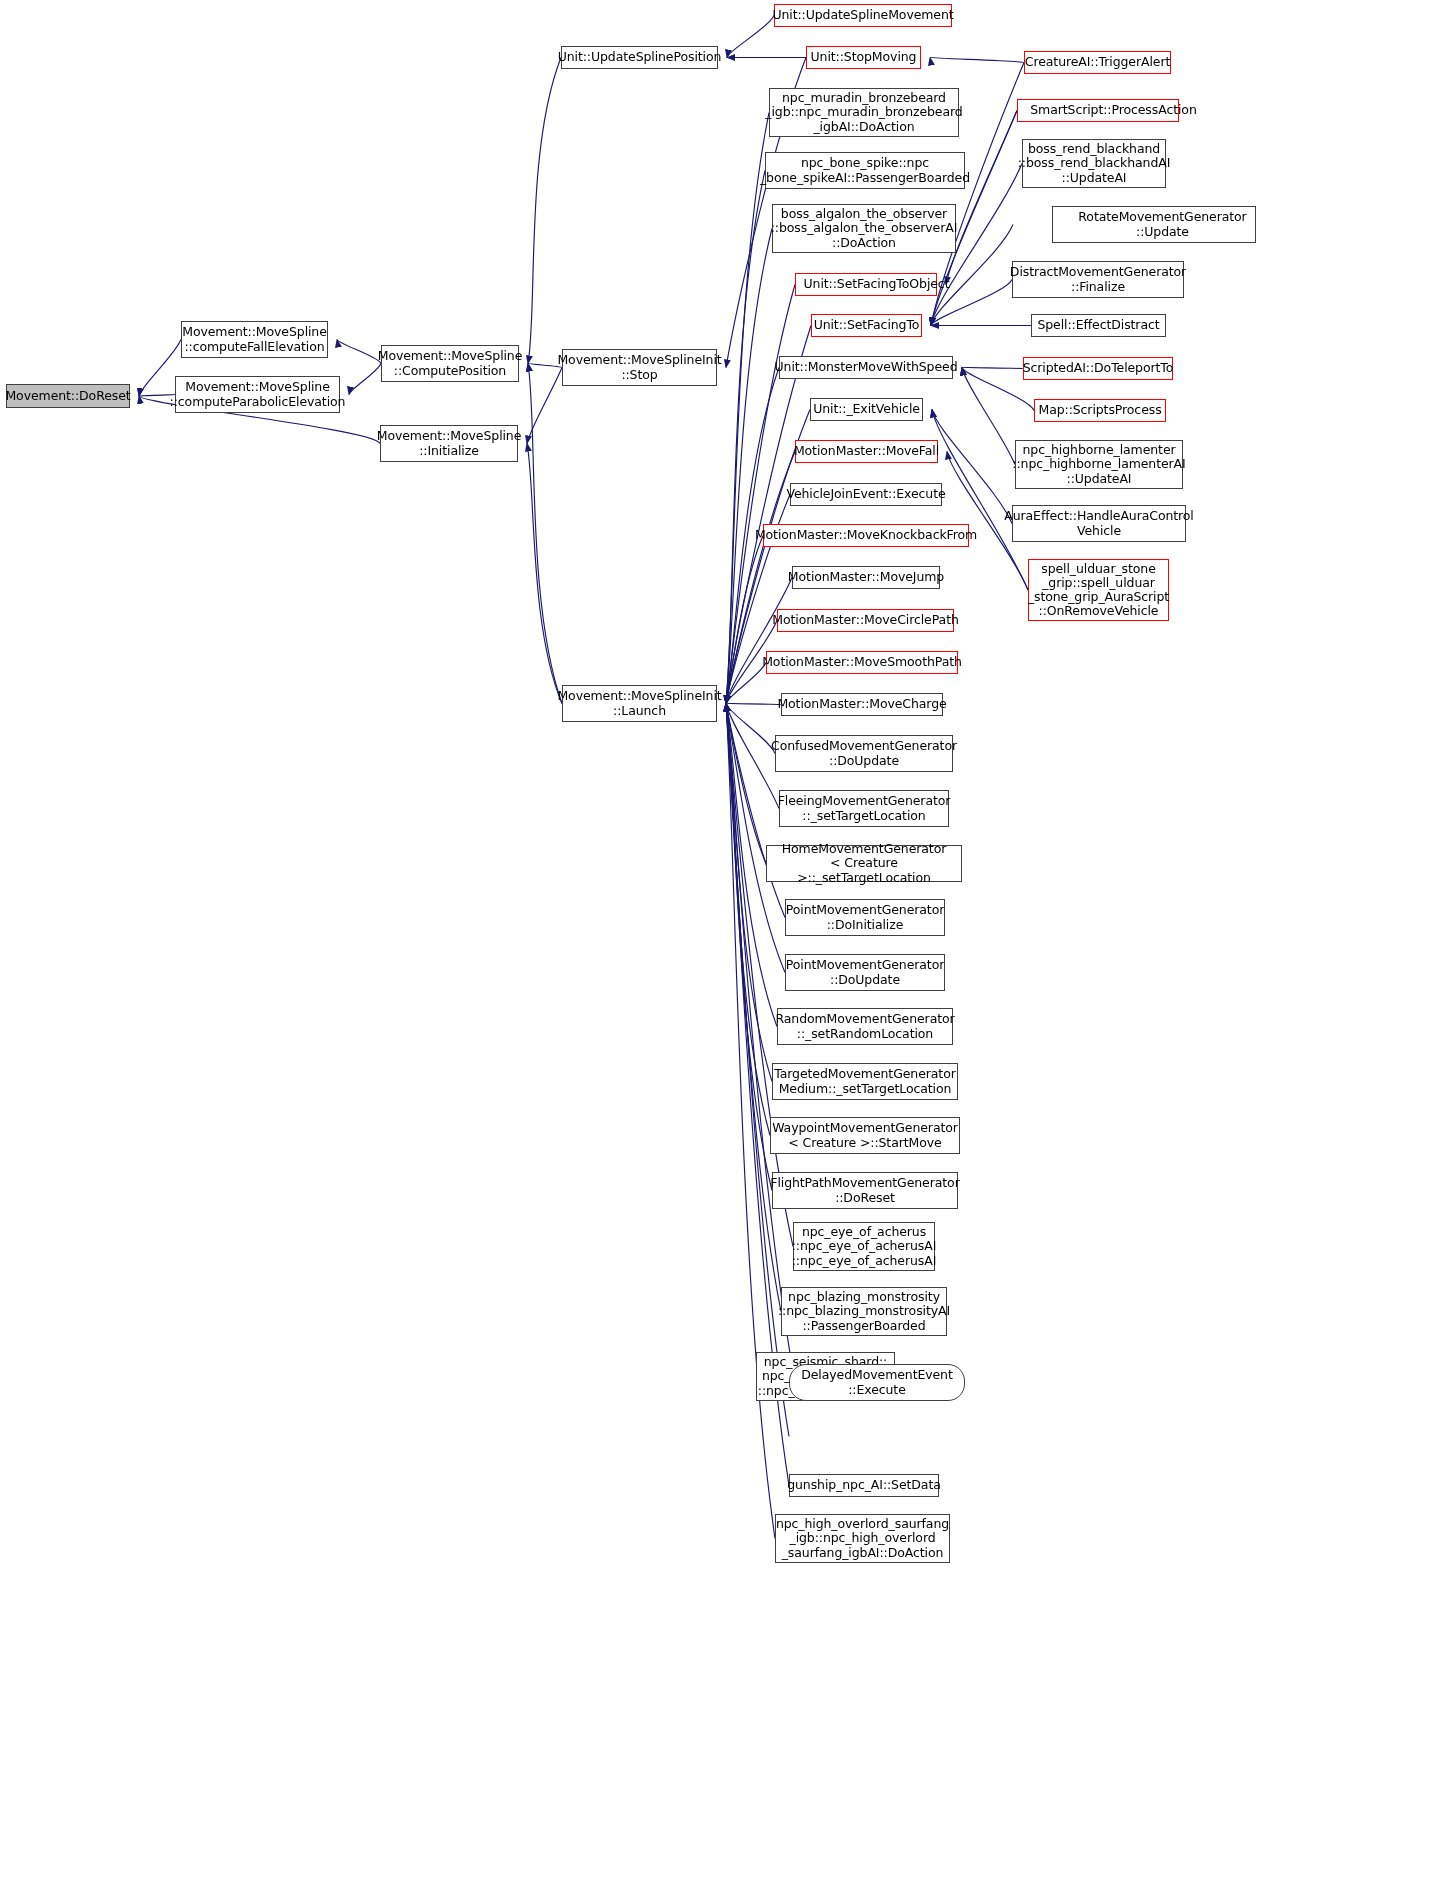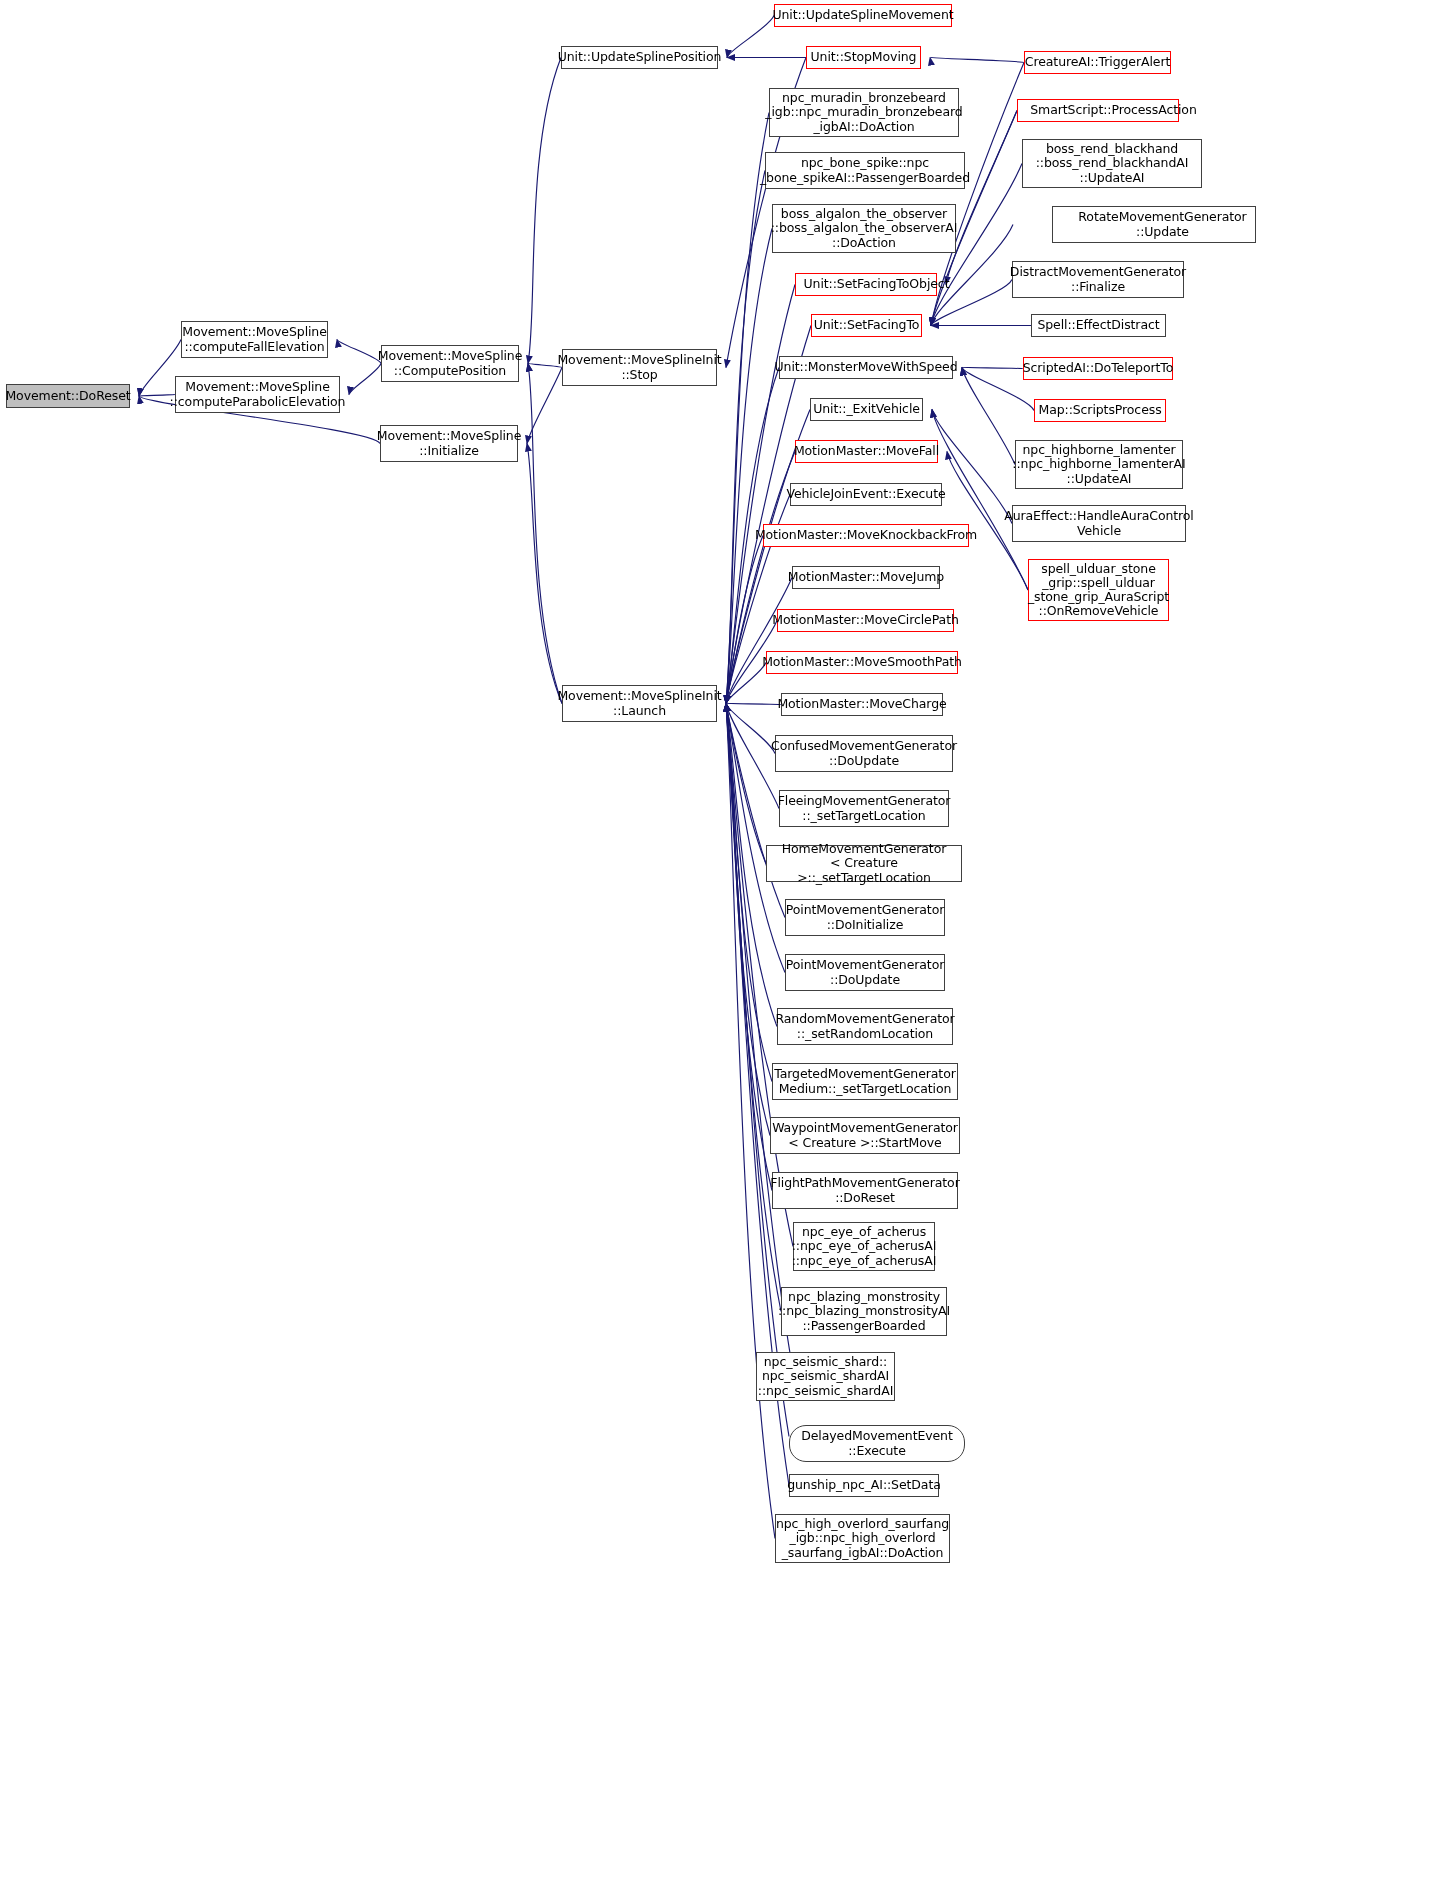--- a/index.html
+++ b/index.html
@@ -148,29 +148,29 @@
 ::DoReset</div>
       <div class="node" style="left: 793px; top: 1222px; width: 142px; height: 49px;">npc_eye_of_acherus
 ::npc_eye_of_acherusAI
 ::npc_eye_of_acherusAI</div>
       <div class="node" style="left: 781px; top: 1287px; width: 166px; height: 49px;">npc_blazing_monstrosity
 ::npc_blazing_monstrosityAI
 ::PassengerBoarded</div>
       <div class="node" style="left: 756px; top: 1352px; width: 139px; height: 49px;">npc_seismic_shard::
 npc_seismic_shardAI
 ::npc_seismic_shardAI</div>
-      <div class="node" style="left: 789px; top: 1425px; width: 176px; height: 37px; border-radius: 17px;">DelayedMovementEvent
+      <div class="node" style="left: 789px; top: 1364px; width: 176px; height: 37px; border-radius: 17px;">DelayedMovementEvent
 ::Execute</div>
       <div class="node" style="left: 789px; top: 1474px; width: 150px; height: 23px;">gunship_npc_AI::SetData</div>
       <div class="node" style="left: 775px; top: 1514px; width: 175px; height: 49px;">npc_high_overlord_saurfang
 _igb::npc_high_overlord
 _saurfang_igbAI::DoAction</div>
       <div class="node red" style="left: 1024px; top: 51px; width: 147px; height: 23px;">CreatureAI::TriggerAlert</div>
       <div class="node red" style="left: 1017px; top: 99px; width: 162px; height: 23px; padding-left: 34px;">SmartScript::ProcessAction</div>
-      <div class="node" style="left: 1022px; top: 139px; width: 180px; height: 49px;">boss_rend_blackhand
+      <div class="node" style="left: 1022px; top: 139px; width: 144px; height: 49px;">boss_rend_blackhand
 ::boss_rend_blackhandAI
 ::UpdateAI</div>
       <div class="node" style="left: 1052px; top: 206px; width: 204px; height: 37px; padding-left: 20px;">RotateMovementGenerator
 ::Update</div>
       <div class="node" style="left: 1012px; top: 261px; width: 172px; height: 37px;">DistractMovementGenerator
 ::Finalize</div>
       <div class="node" style="left: 1031px; top: 314px; width: 135px; height: 23px;">Spell::EffectDistract</div>
       <div class="node red" style="left: 1023px; top: 357px; width: 150px; height: 23px;">ScriptedAI::DoTeleportTo</div>
       <div class="node red" style="left: 1034px; top: 399px; width: 132px; height: 23px;">Map::ScriptsProcess</div>
       <div class="node" style="left: 1015px; top: 440px; width: 168px; height: 49px;">npc_highborne_lamenter

